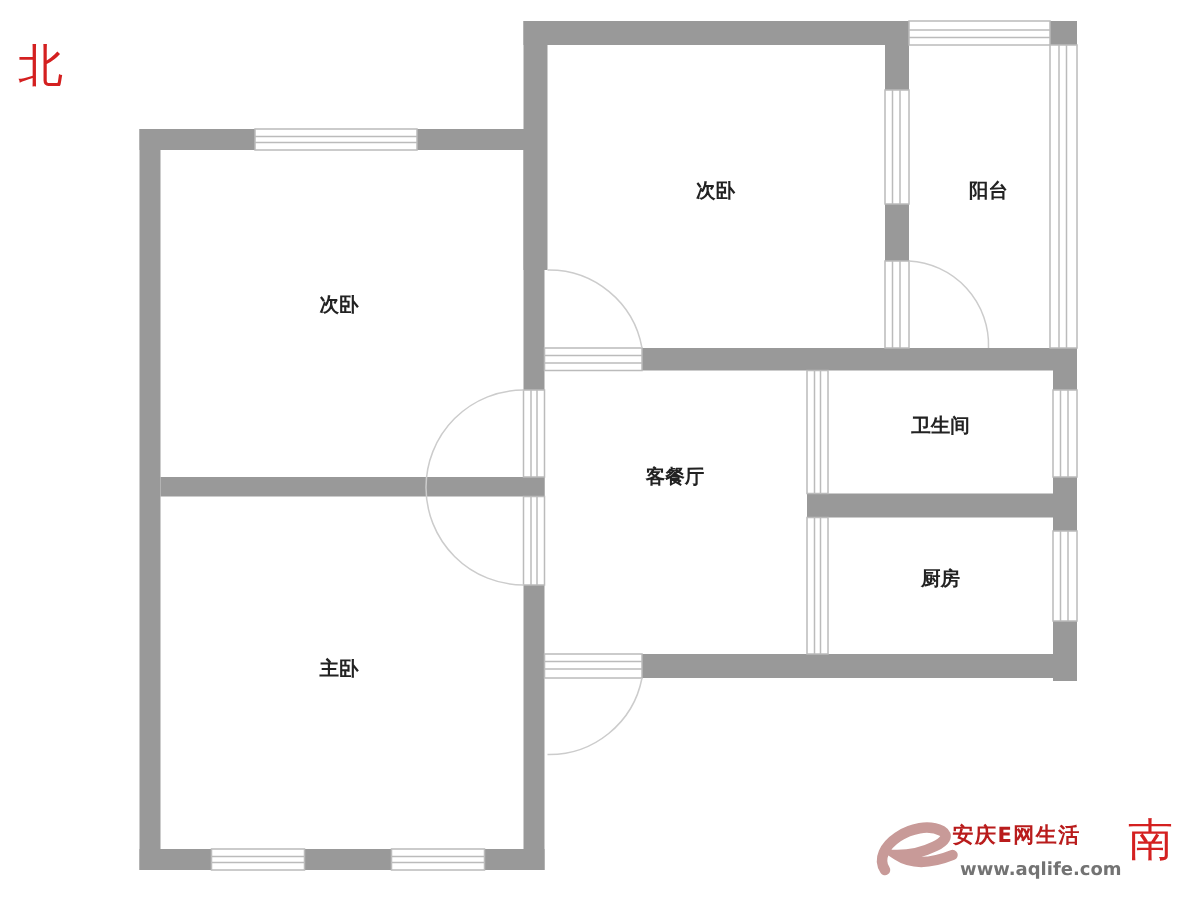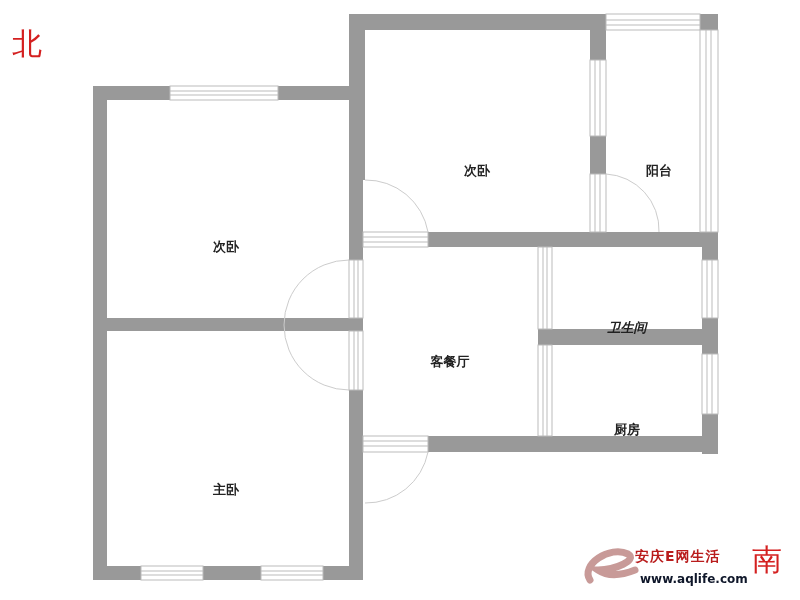--- a/index.html
+++ b/index.html
@@ -1,22 +1,22 @@
 <!DOCTYPE html>
 <html><head>
 <meta charset="utf-8">
 <style>
   html,body{margin:0;padding:0;background:#fff;}
   #stage{position:relative;width:800px;height:600px;overflow:hidden;background:#fff;font-family:"DejaVu Sans",sans-serif;}
   svg{position:absolute;left:0;top:0;}
-  .label{position:absolute;font-size:13px;font-weight:bold;color:#222;transform:translate(-50%,-50%);white-space:nowrap;margin-top:44px;}
+  .label{position:absolute;font-size:13px;font-weight:bold;color:#222;transform:translate(-50%,-50%);white-space:nowrap;}
   .compass{position:absolute;font-family:"DejaVu Serif",serif;color:#d42020;font-size:30px;}
   .wm{position:absolute;left:610px;top:548px;}
   .wm-cn{position:absolute;left:25px;top:0;font-size:14px;font-weight:bold;color:#b91c1c;white-space:nowrap;letter-spacing:1px;}
-  .wm-url{position:absolute;left:30px;top:24px;font-size:12px;font-weight:bold;color:#0f172a;white-space:nowrap;}
+  .wm-url{position:absolute;left:30px;top:24px;font-size:12px;font-weight:bold;color:#737373;white-space:nowrap;}
 </style>
 </head>
 <body>
 
 <div id="stage">
   <svg width="800" height="600" viewBox="0 0 800 600">
     <g fill="#999" stroke="none">
 
       <rect x="93" y="86" width="14" height="494"></rect>
       <rect x="93" y="86" width="270" height="14"></rect>
@@ -107,21 +107,21 @@
       <path d="M428 452 A63 63 0 0 1 365 503"></path>
     </g>
   </svg>
 
   <div class="compass" style="left:12px;top:24px;">北</div>
 
   <div class="label" style="left:226px;top:203px;">次卧</div>
   <div class="label" style="left:477px;top:127px;">次卧</div>
   <div class="label" style="left:653px;top:127px;padding-left:12px;">阳台</div>
   <div class="label" style="left:450px;top:318px;">客餐厅</div>
-  <div class="label" style="left:627px;top:284px;font-style:italic;">卫生间</div>
+  <div class="label" style="left:627px;top:284px;">卫生间</div>
   <div class="label" style="left:627px;top:386px;">厨房</div>
   <div class="label" style="left:226px;top:446px;">主卧</div>
 
   <div class="wm">
     <svg width="60" height="50" style="position:absolute;left:-30px;top:-8px;">
       <path d="M10 40 C0 25 30 5 48 14 C58 20 35 30 18 30 C30 38 45 34 55 30" fill="none" stroke="#c89a98" stroke-width="7" stroke-linecap="round"></path>
     </svg>
     <div class="wm-cn">安庆E网生活</div>
     <div class="wm-url">www.aqlife.com</div>
   </div>

